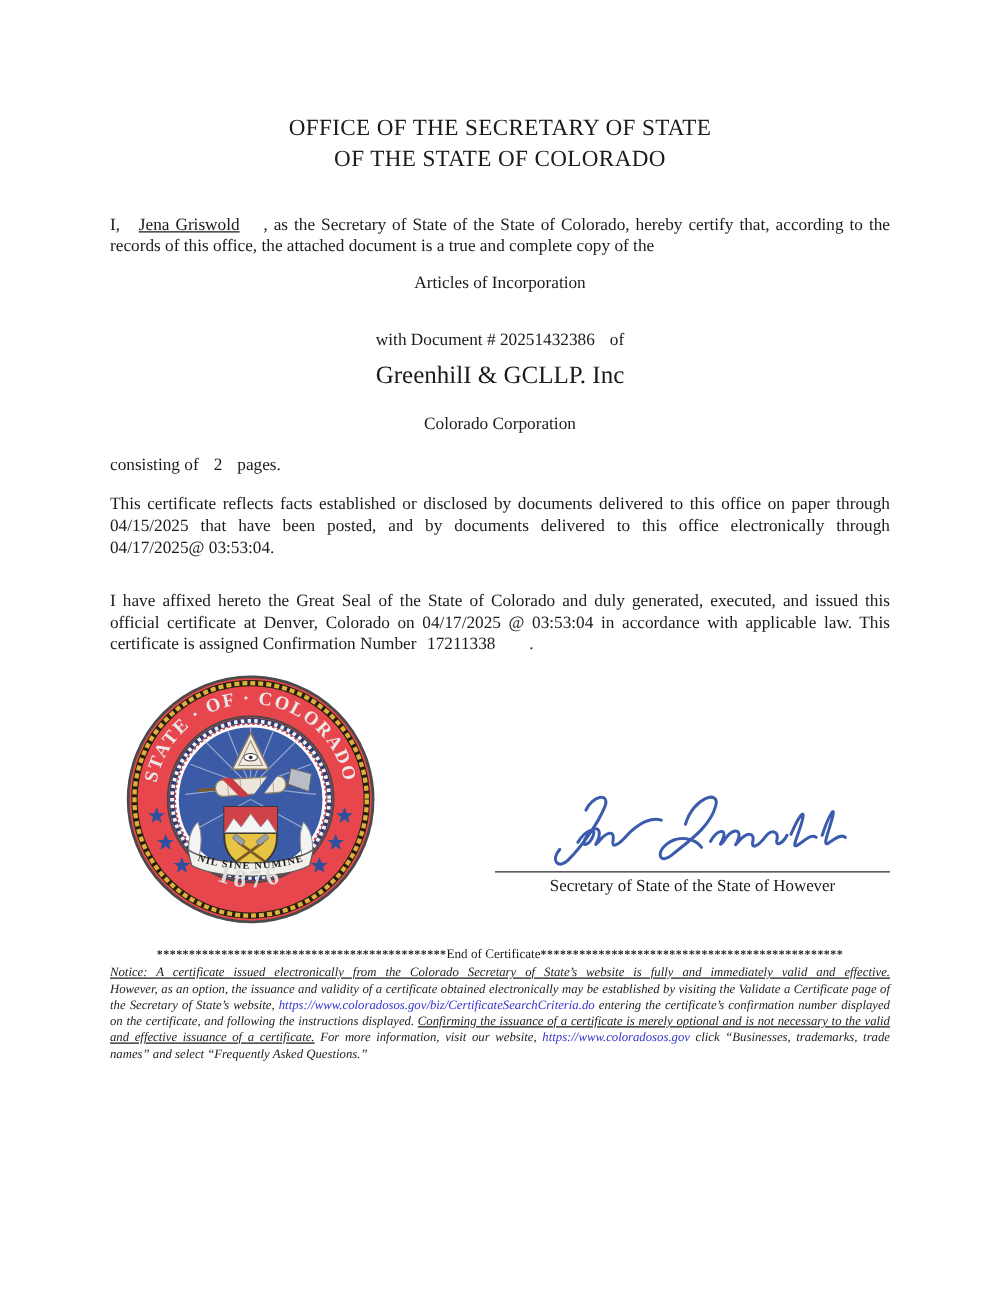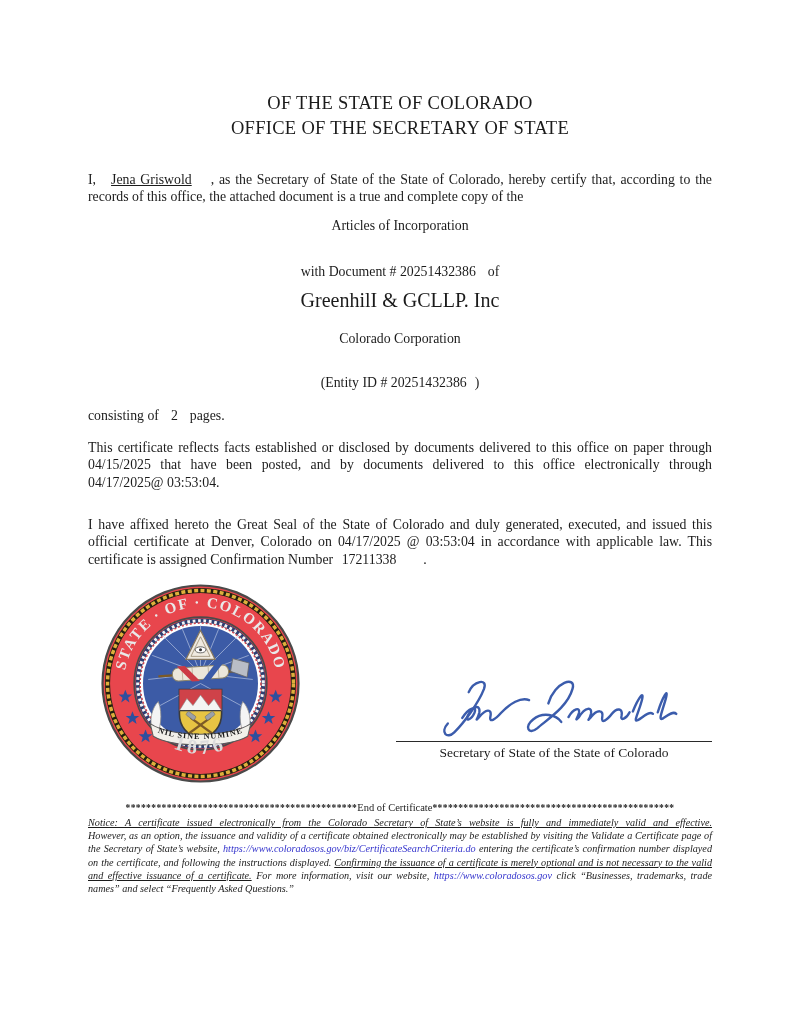--- a/index.html
+++ b/index.html
@@ -46,36 +46,35 @@
   .u-block { display:block; text-align:justify; text-align-last:justify; }
   .link { color:#3232cc; text-decoration:none; cursor:pointer; }
 </style>
 </head>
 <body>
 
 <div class="page">
   <div class="content">
 
     <div class="header">
+      <div>OFFICE OF THE SECRETARY OF STATE</div>
       <div>OF THE STATE OF COLORADO</div>
-      <div>OFFICE OF THE SECRETARY OF STATE</div>
     </div>
 
 
     <p class="body-p justify intro"><span>I,</span><span class="name-gap">Jena Griswold</span><span>, as the Secretary of State of the State of Colorado, hereby certify that, according to the records of this office, the attached document is a true and complete copy of the</span></p>
 
     <div class="center-line doc-type">Articles of Incorporation</div>
 
     <div class="center-line with-doc"><span>with Document # </span><span>20251432386</span><span class="of-gap">of</span></div>
 
     <div class="center-line entity-name">GreenhilI &amp; GCLLP. Inc</div>
 
     <div class="center-line entity-type">Colorado Corporation</div>
 
-    <div class="center-line entity-id"><span>(Entity ID # </span><span>20251432386</span><span class="close-paren-gap">)</span></div>
 
     <p class="body-p consisting"><span>consisting of</span><span class="count-gap">2</span><span>pages.</span></p>
 
     <p class="body-p justify facts"><span>This certificate reflects facts established or disclosed by documents delivered to this office on paper through </span><span>04/15/2025</span><span> that have been posted, and by documents delivered to this office electronically through </span><span>04/17/2025@ 03:53:04</span><span>.</span></p>
 
     <p class="body-p justify sealed"><span>I have affixed hereto the Great Seal of the State of Colorado and duly generated, executed, and issued this official certificate at Denver, Colorado on </span><span>04/17/2025 @ 03:53:04</span><span> in accordance with applicable law. This certificate is assigned Confirmation Number </span><span class="conf-gap">17211338</span><span>.</span></p>
 
     <div class="seal-sig-row">
 
       <svg class="seal" viewBox="0 0 200 200" role="img" aria-label="Great Seal of the State of Colorado">
@@ -163,21 +162,21 @@
           <g fill="none" stroke="#3b5cac" stroke-width="3" stroke-linecap="round" stroke-linejoin="round">
             <path d="M52,30 C58,16 76,12 71,26 C64,44 46,68 34,80 C25,89 16,80 26,69"></path>
             <path d="M44,62 C52,49 63,46 59,56 C55,65 47,67 51,59 C59,45 67,46 65,56 C63,64 59,67 65,61 C73,51 81,50 79,60 C77,69 85,64 92,56 C103,44 117,36 127,40"></path>
             <path d="M151,44 C159,17 186,9 181,26 C175,48 151,63 137,75 C126,84 121,73 132,64 C144,54 161,58 167,67"></path>
             <path d="M176,61 C182,50 191,48 189,56 C187,63 183,67 189,61 C197,48 206,48 204,57 C202,65 198,67 204,61 C212,51 220,52 218,61 C216,70 224,65 230,57 C236,49 244,50 242,59 C240,67 248,63 252,55"></path>
             <path d="M256,54 C263,37 271,26 267,41 C263,56 256,68 262,65 C269,61 276,53 281,57"></path>
             <path d="M287,55 C293,36 301,23 297,38 C293,53 287,66 293,63 C299,59 306,53 310,57"></path>
           </g>
         </svg>
         <div class="sig-line"></div>
-        <div class="sig-label">Secretary of State of the State of Colorado</div>
+        <div class="sig-label">Secretary of State of the State of However</div>
       </div>
     </div>
 
     <div class="footer">
       <div class="endline"><span class="stars-run">*********************************************</span><span>End of Certificate</span><span class="stars-run">***********************************************</span></div>
 
       <p class="notice"><span class="u u-block">Notice: A certificate issued electronically from the Colorado Secretary of State’s website is fully and immediately valid and effective.</span><span>However, as an option, the issuance and validity of a certificate obtained electronically may be established by visiting the Validate a Certificate page of the Secretary of State’s website, </span><a class="link">https://www.coloradosos.gov/biz/CertificateSearchCriteria.do</a><span> entering the certificate’s confirmation number displayed on the certificate, and following the instructions displayed. </span><span class="u">Confirming the issuance of a certificate is merely optional and is not necessary to the valid and effective issuance of a certificate.</span><span> For more information, visit our website, </span><a class="link">https://www.coloradosos.gov</a><span> click “Businesses, trademarks, trade names” and select “Frequently Asked Questions.”</span></p>
     </div>
 
   </div>

